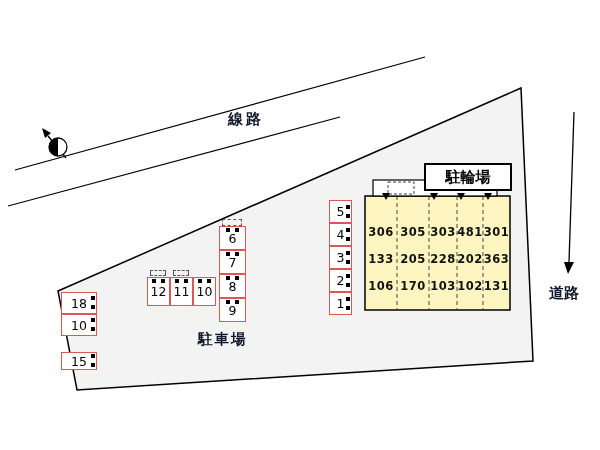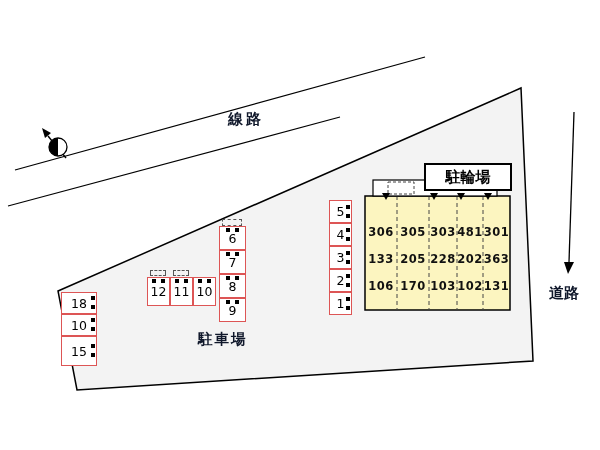--- a/index.html
+++ b/index.html
@@ -145,18 +145,18 @@
     </div>
 
   <div class="pbox" style="left:61px;top:292px;width:36px;height:22px">
       <span class="stv"></span>
       <span>18</span>
     </div>
   <div class="pbox" style="left:61px;top:314px;width:36px;height:22px">
       <span class="stv"></span>
       <span>10</span>
     </div>
-  <div class="pbox" style="left:61px;top:336px;width:36px;height:30px">
+  <div class="pbox" style="left:61px;top:352px;width:36px;height:18px">
       <span class="stv"></span>
       <span>15</span>
     </div>
 
 </div>
 
 </body></html>

